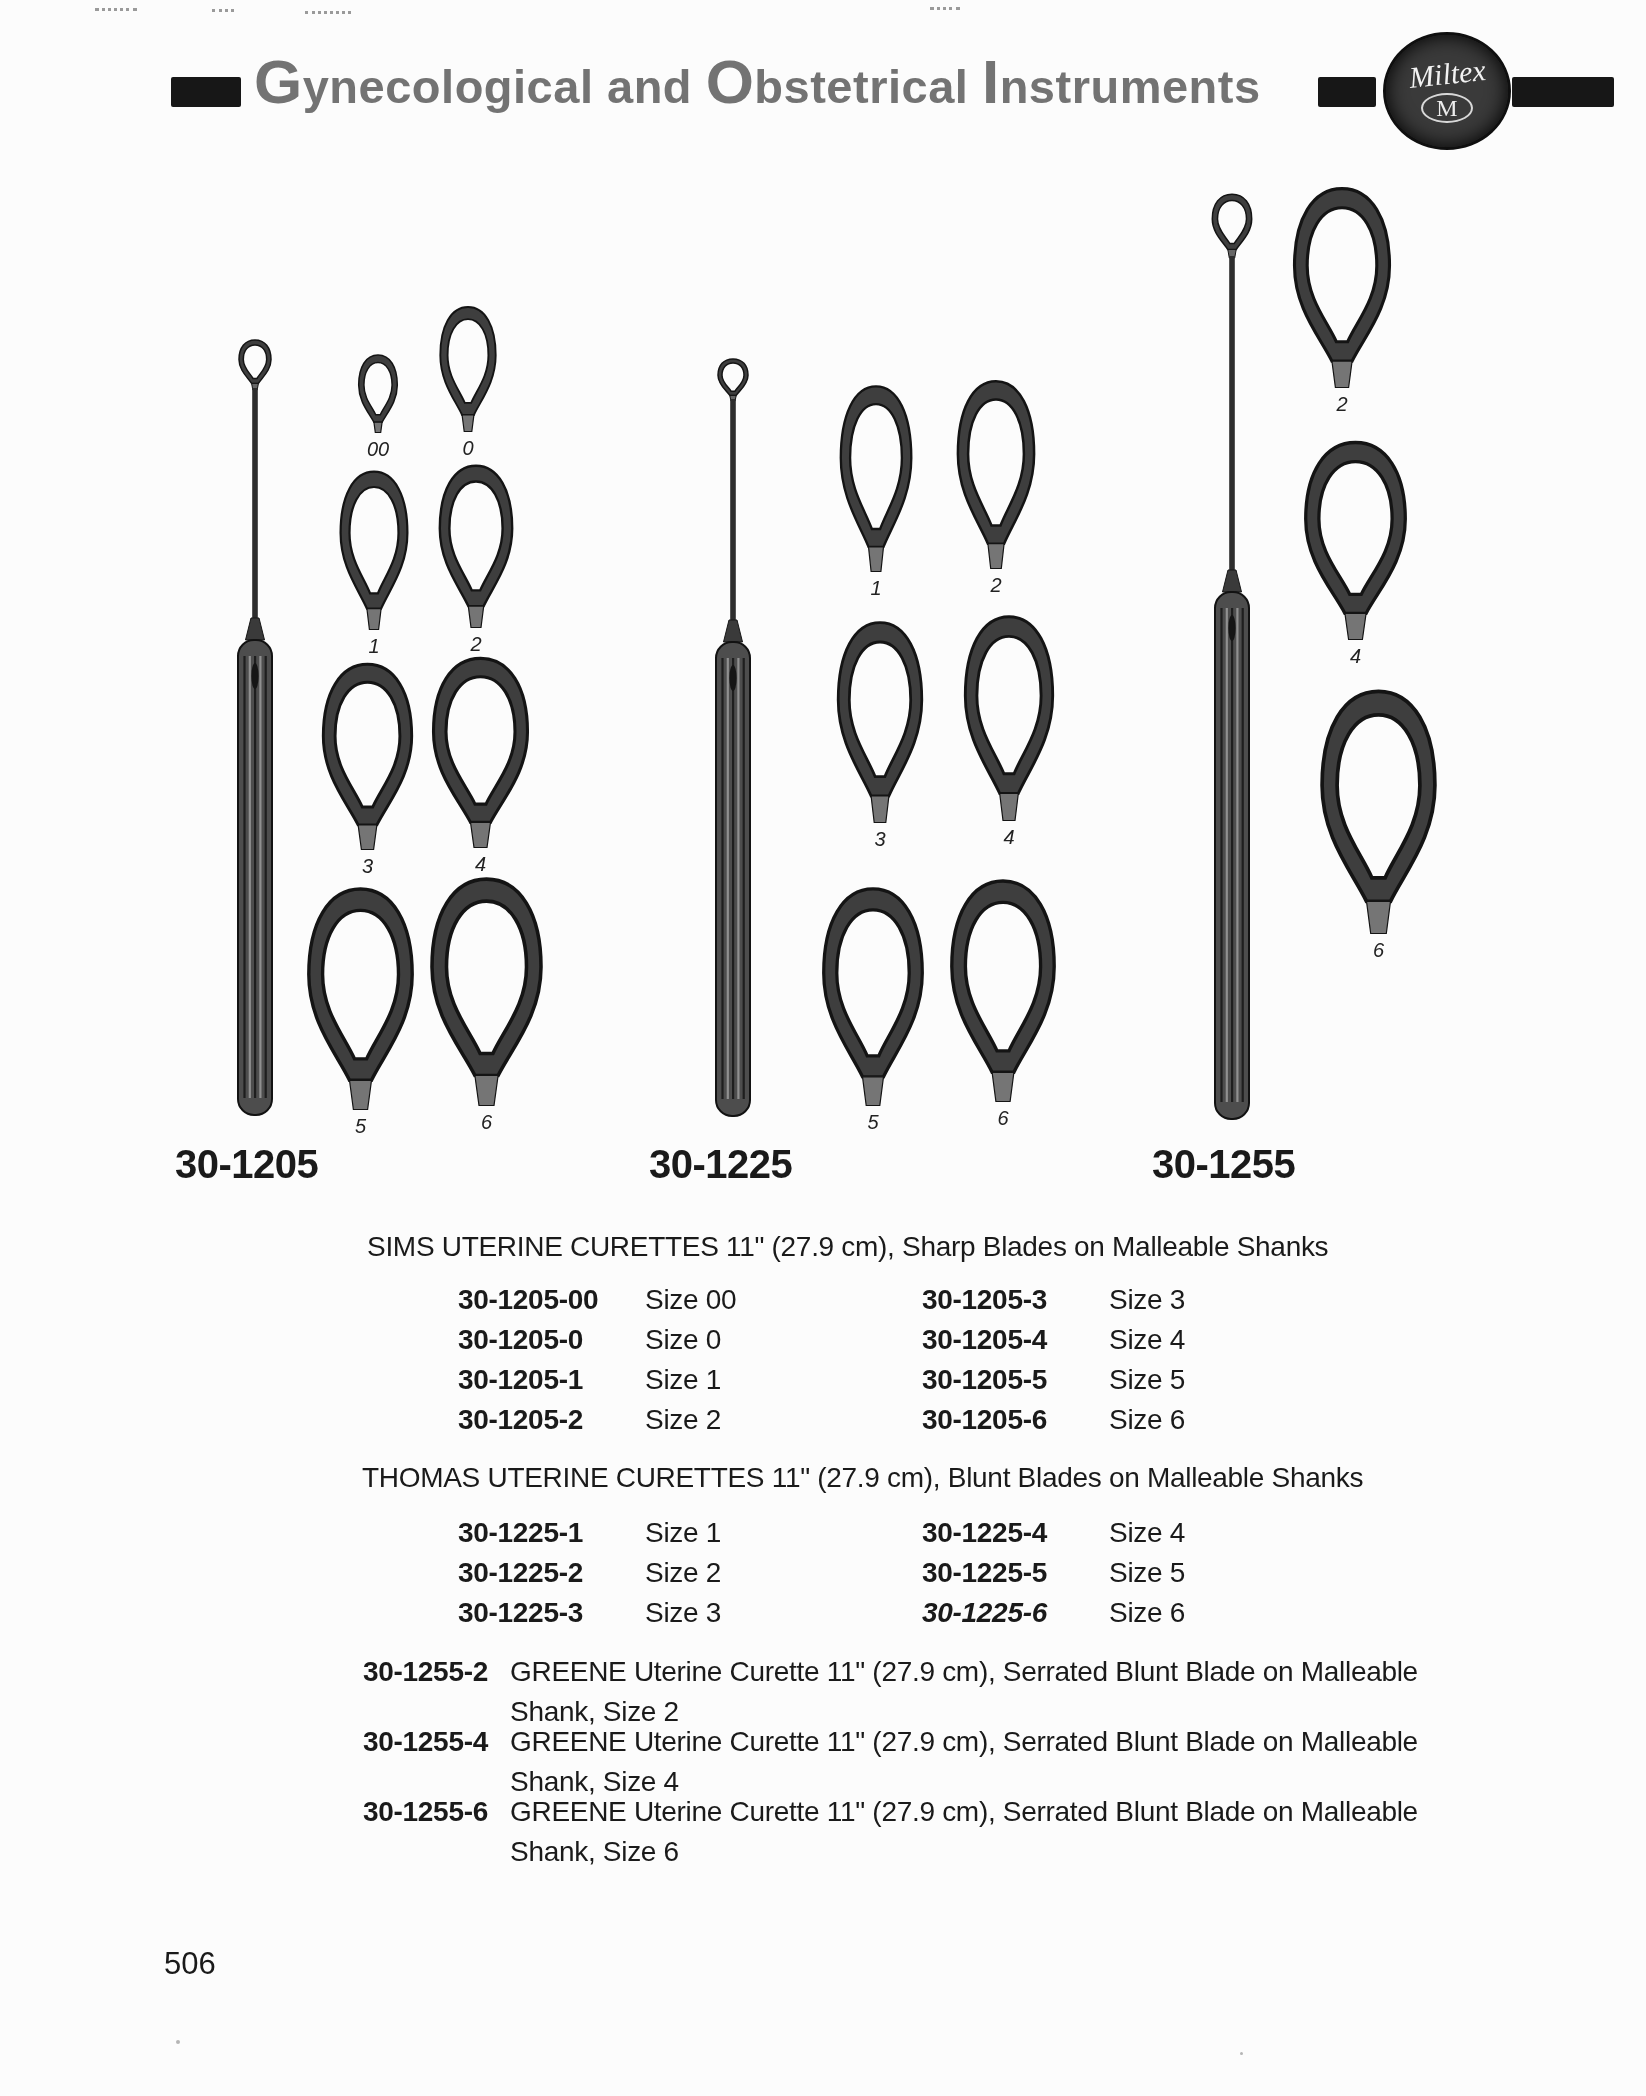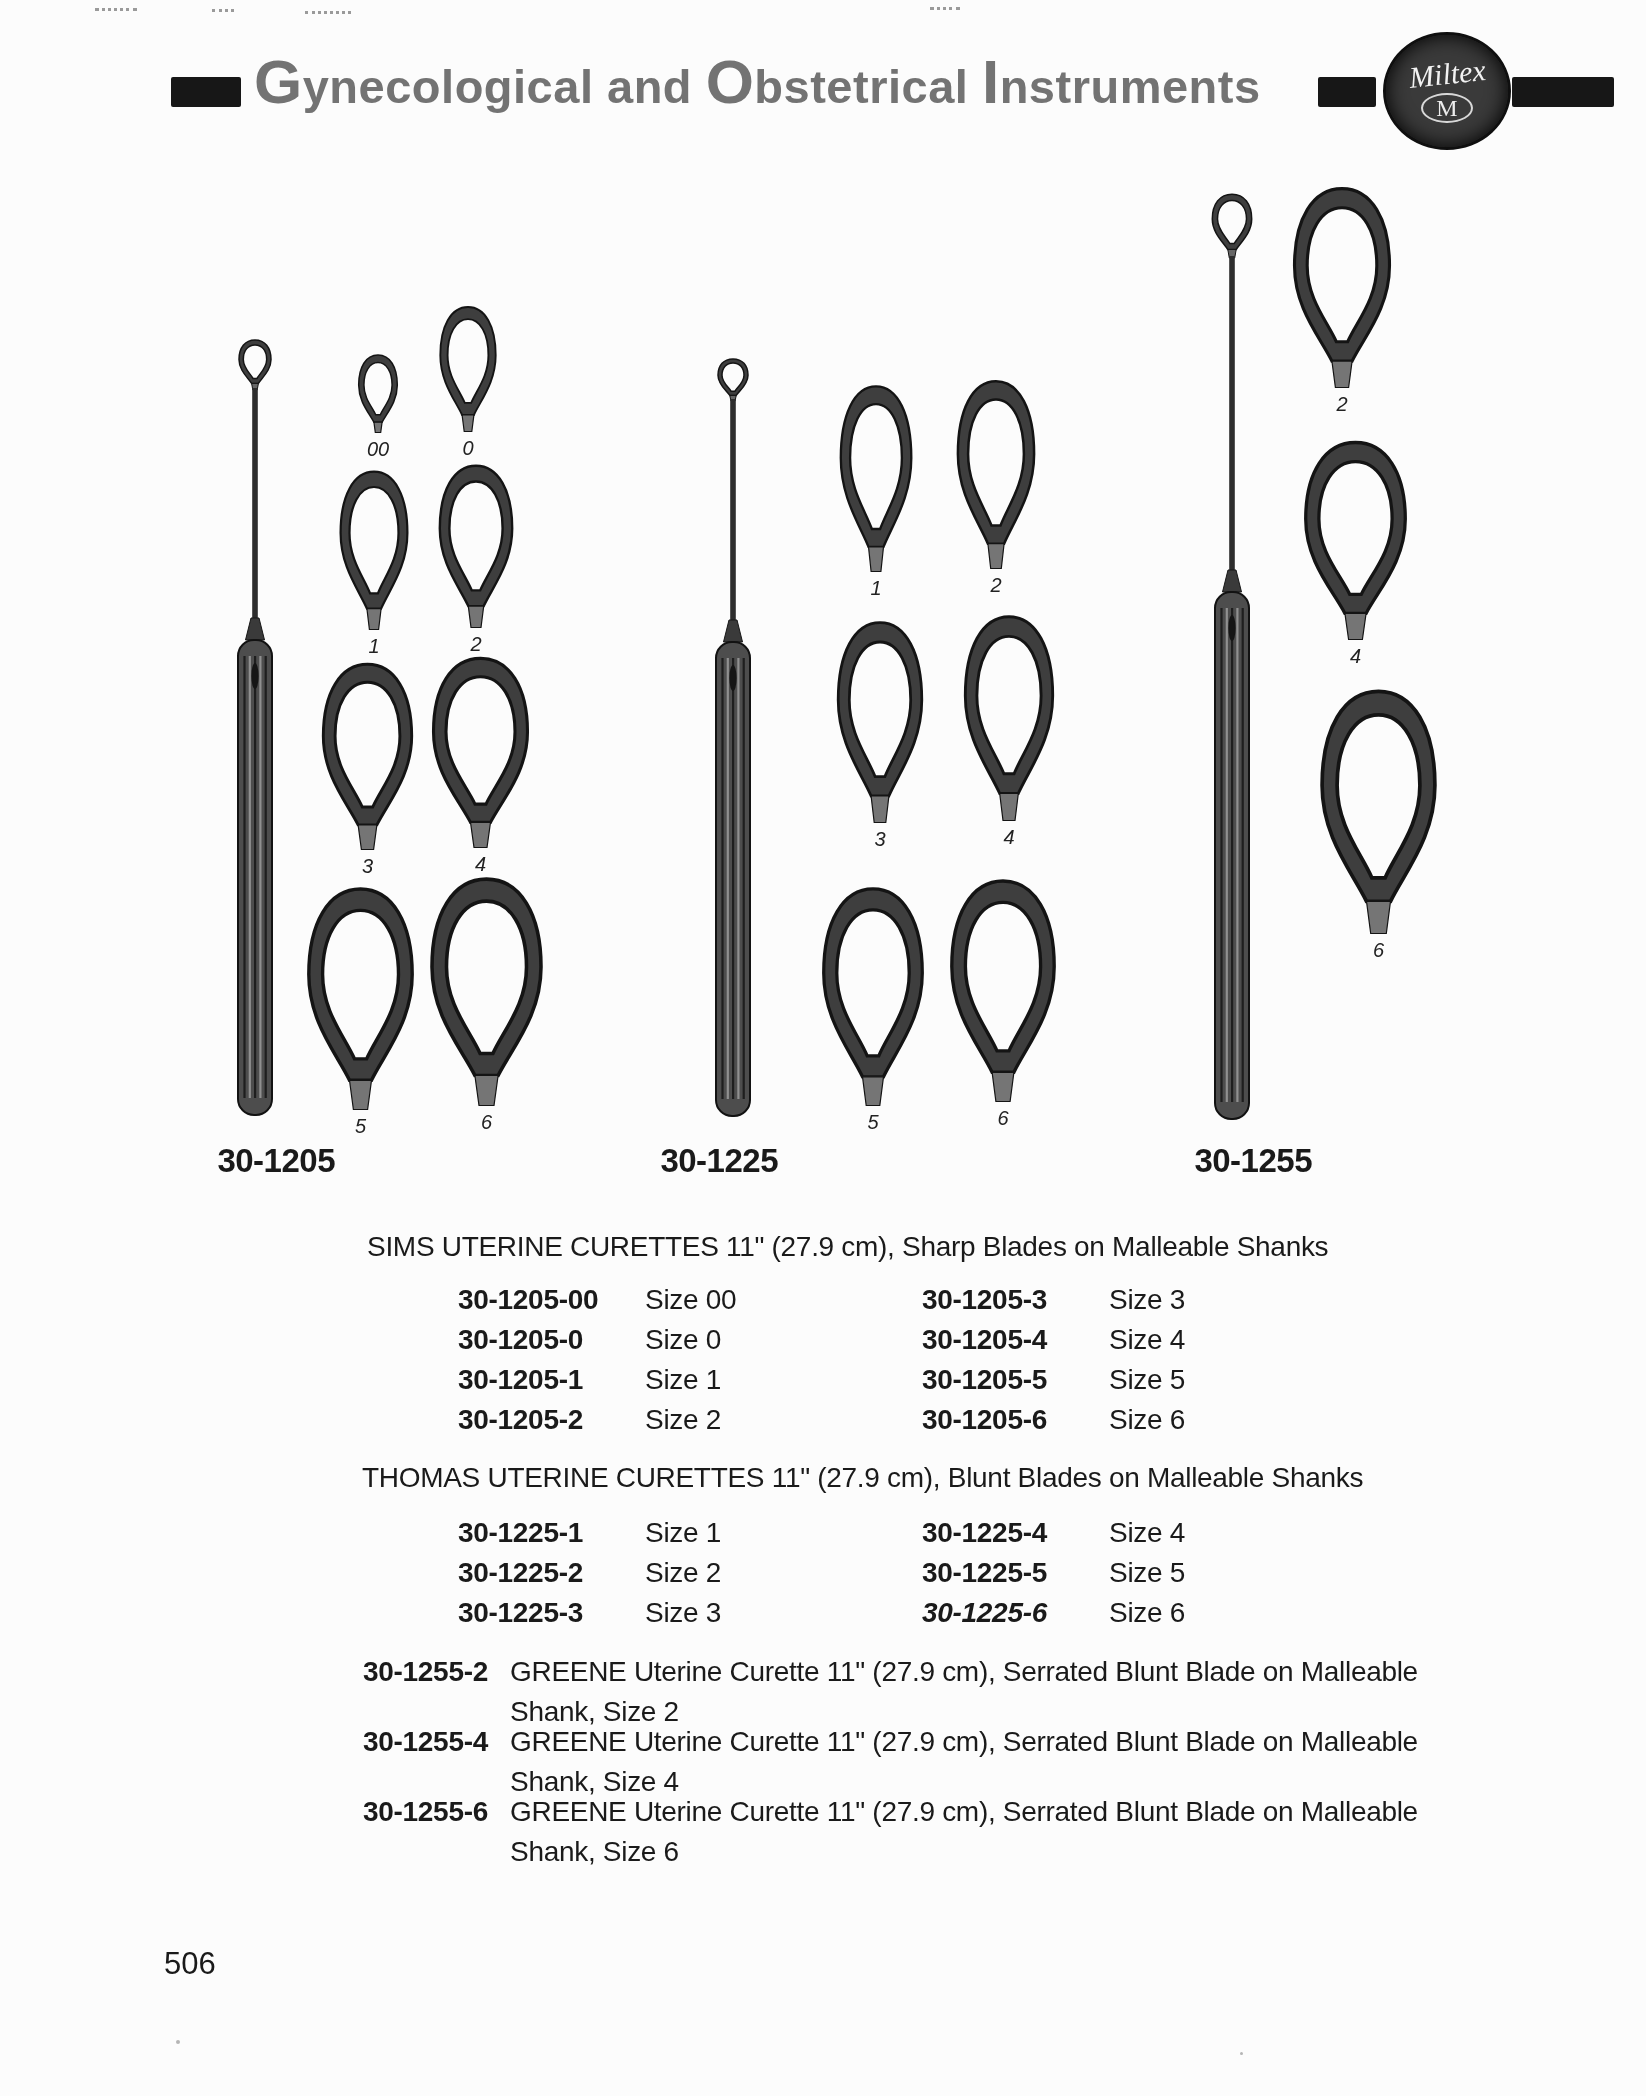--- a/index.html
+++ b/index.html
@@ -20,22 +20,22 @@
   .logo { position:absolute; left:1383px; top:32px; width:122px; height:112px;
           background:#3a3a3a; border:3px solid #0f0f0f; border-radius:50%;
           box-shadow:inset 0 0 20px #000;
           display:flex; flex-direction:column; align-items:center; justify-content:center; }
   .logo-script { font-family:"Liberation Serif", serif; font-style:italic;
                  color:#f2f2f2; font-size:30px; line-height:1; transform:rotate(-6deg); }
   .logo-m { color:#ededed; font-size:24px; font-family:"Liberation Serif", serif;
             border:2px solid #d8d8d8; border-radius:50%; padding:0 13px; line-height:26px;
             margin-top:4px; }
 
-  .fig-label { position:absolute; width:160px; text-align:right; font-weight:bold;
-               font-size:33px; letter-spacing:-0.5px; }
+  .fig-label { position:absolute; width:160px; text-align:left; font-weight:bold;
+               font-size:40px; letter-spacing:-0.5px; }
   .tip-label { position:absolute; text-align:center; font-size:20px; font-style:italic;
                color:#222; }
 
   .section-heading { position:absolute; font-size:28px; letter-spacing:-0.3px;
                      white-space:nowrap; }
   .row { position:absolute; left:0; width:100%; height:36px; }
   .cell { position:absolute; top:0; font-size:28px; letter-spacing:-0.3px; white-space:nowrap; }
   .code { font-weight:bold; }
   .greene-item { position:absolute; left:0; width:100%; height:82px; }
   .g-line { position:absolute; left:510px; font-size:28px; letter-spacing:-0.3px;
@@ -186,21 +186,21 @@
       </svg>
       <span class="tip-label" style="left: 1301px; top: 645px; width: 109px;">4</span>
       <svg viewBox="0 0 123 250" width="123" height="250" style="position:absolute;left:1317px;top:685px;">
         <path d="M61.5 6.4 C96.3 6.4 117.9 43.5 117.9 100.3 C117.9 152.2 87.9 186.8 73.5 216.4 L49.5 216.4 C35.1 186.8 5.1 152.2 5.1 100.3 C5.1 43.5 26.7 6.4 61.5 6.4 Z M61.5 29.9 C86.1 29.9 102.9 58.3 102.9 100.3 C102.9 141.1 78.9 168.2 68.1 192.9 L54.9 192.9 C44.1 168.2 20.1 141.1 20.1 100.3 C20.1 58.3 36.9 29.9 61.5 29.9 Z" fill-rule="evenodd" fill="#3e3e3e" stroke="#141414" stroke-width="3.69"></path>
         <path d="M49.5 216.4 L73.5 216.4 L69.3 248.5 L53.7 248.5 Z" fill="#757575" stroke="#141414" stroke-width="1.2"></path>
       </svg>
       <span class="tip-label" style="left: 1317px; top: 939px; width: 123px;">6</span>
     </div>
 
   <div class="fig-label" style="left:175px;top:1142px;">30-1205</div>
-  <div class="fig-label" style="left:618px;top:1142px;">30-1225</div>
+  <div class="fig-label" style="left:649px;top:1142px;">30-1225</div>
   <div class="fig-label" style="left:1152px;top:1142px;">30-1255</div>
 
   <div class="section-heading" style="left:367px;top:1231px;">SIMS UTERINE CURETTES 11" (27.9 cm), Sharp Blades on Malleable Shanks</div>
   <div class="row" style="top:1284px;">
     <span class="cell code" style="left:458px;">30-1205-00</span>
     <span class="cell" style="left:645px;">Size 00</span>
     <span class="cell code" style="left:922px;">30-1205-3</span>
     <span class="cell" style="left:1109px;">Size 3</span>
   </div>
   <div class="row" style="top:1324px;">

